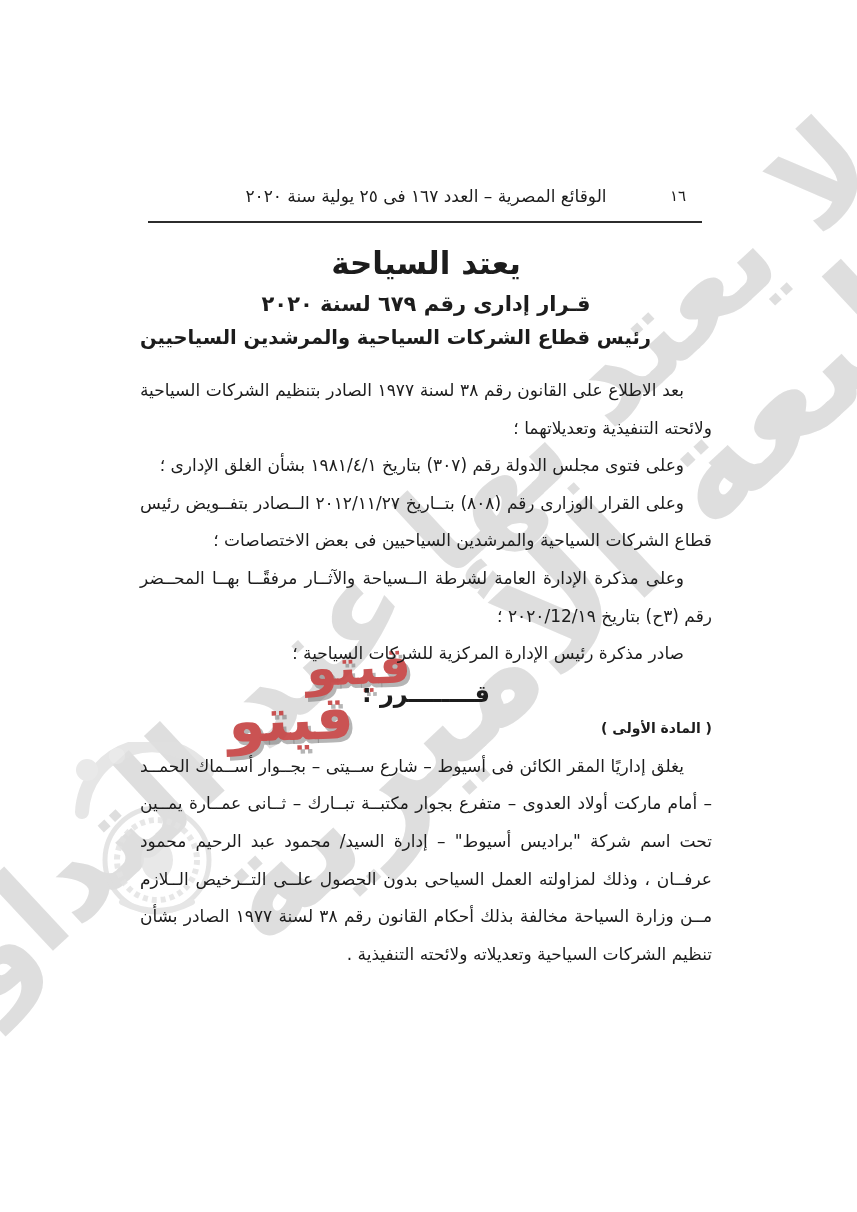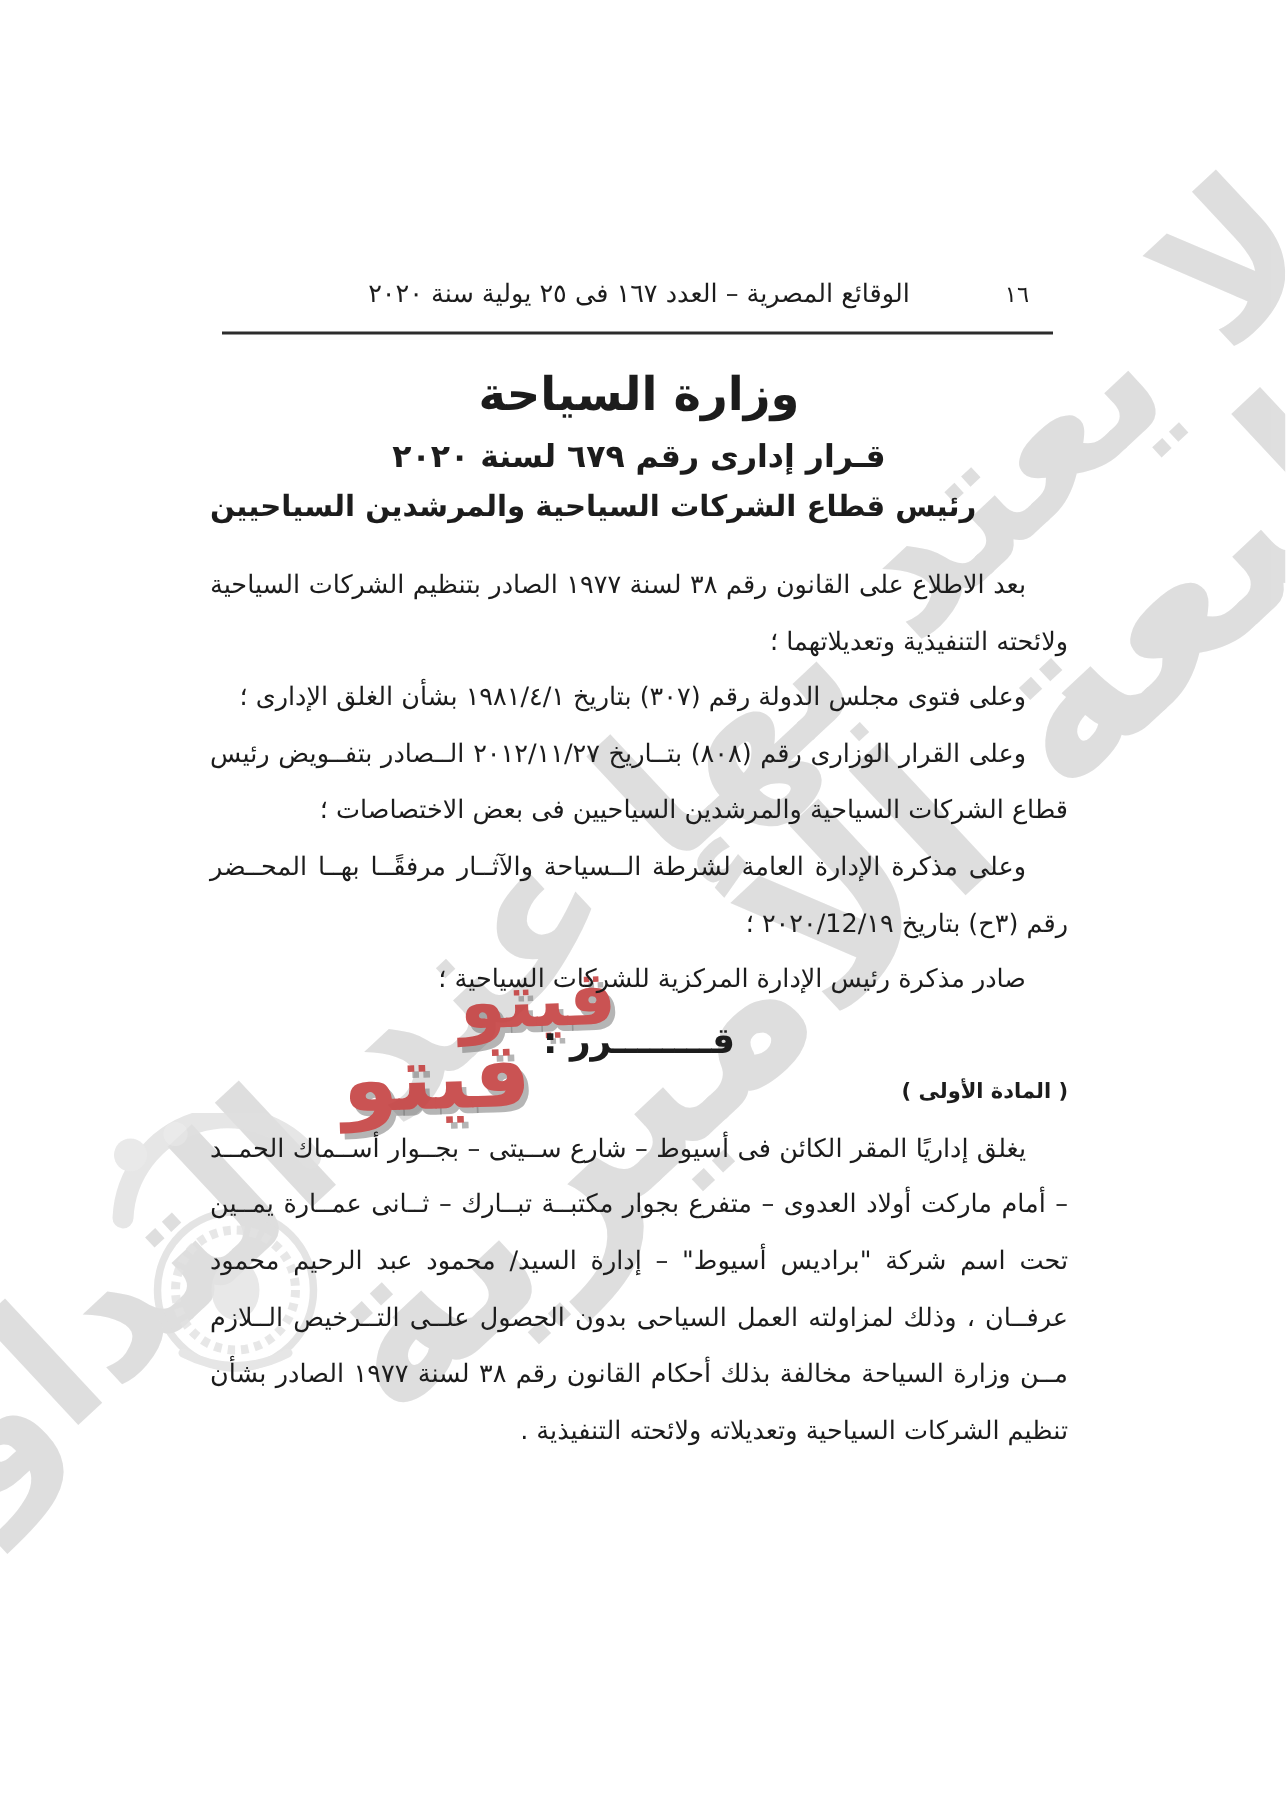--- a/index.html
+++ b/index.html
@@ -72,21 +72,21 @@
   </div>
 
   <div class="content">
 
     <div class="header-row">
       <span class="header-title">الوقائع المصرية – العدد ١٦٧ فى ٢٥ يولية سنة ٢٠٢٠</span>
       <span class="page-number">١٦</span>
     </div>
     <hr class="header-rule">
 
-    <h1 class="ministry">وزارة السياحة</h1>
+    <h1 class="ministry">يعتد السياحة</h1>
     <h2 class="decree-title">قـرار إدارى رقم ٦٧٩ لسنة ٢٠٢٠</h2>
     <h3 class="authority">رئيس قطاع الشركات السياحية والمرشدين السياحيين</h3>
 
     <p class="clause clause-first">بعد الاطلاع على القانون رقم ٣٨ لسنة ١٩٧٧ الصادر بتنظيم الشركات السياحية ولائحته التنفيذية وتعديلاتهما ؛</p>
     <p class="clause">وعلى فتوى مجلس الدولة رقم (٣٠٧) بتاريخ ١٩٨١/٤/١ بشأن الغلق الإدارى ؛</p>
     <p class="clause">وعلى القرار الوزارى رقم (٨٠٨) بتــاريخ ٢٠١٢/١١/٢٧ الــصادر بتفــويض رئيس قطاع الشركات السياحية والمرشدين السياحيين فى بعض الاختصاصات ؛</p>
     <p class="clause">وعلى مذكرة الإدارة العامة لشرطة الــسياحة والآثــار مرفقًــا بهــا المحــضر رقم (٣ح) بتاريخ ٢٠٢٠/12/١٩ ؛</p>
     <p class="clause">صادر مذكرة رئيس الإدارة المركزية للشركات السياحية ؛</p>
 
     <div class="decision-word">قــــــــرر :</div>

